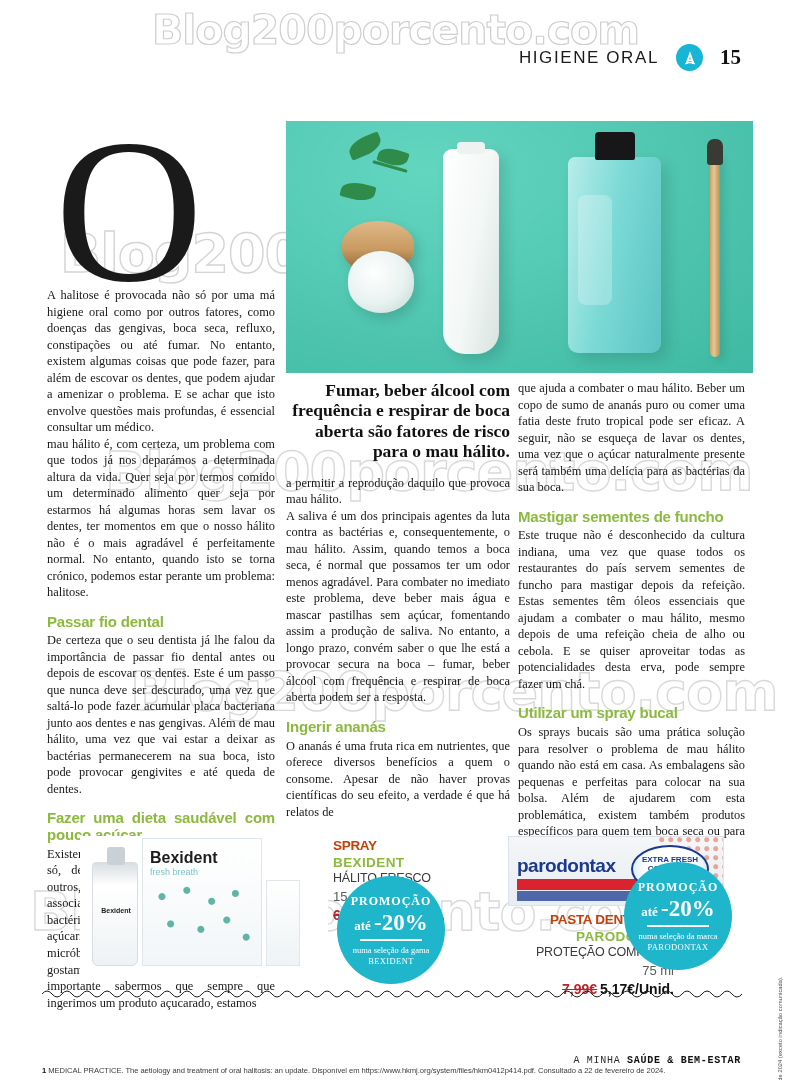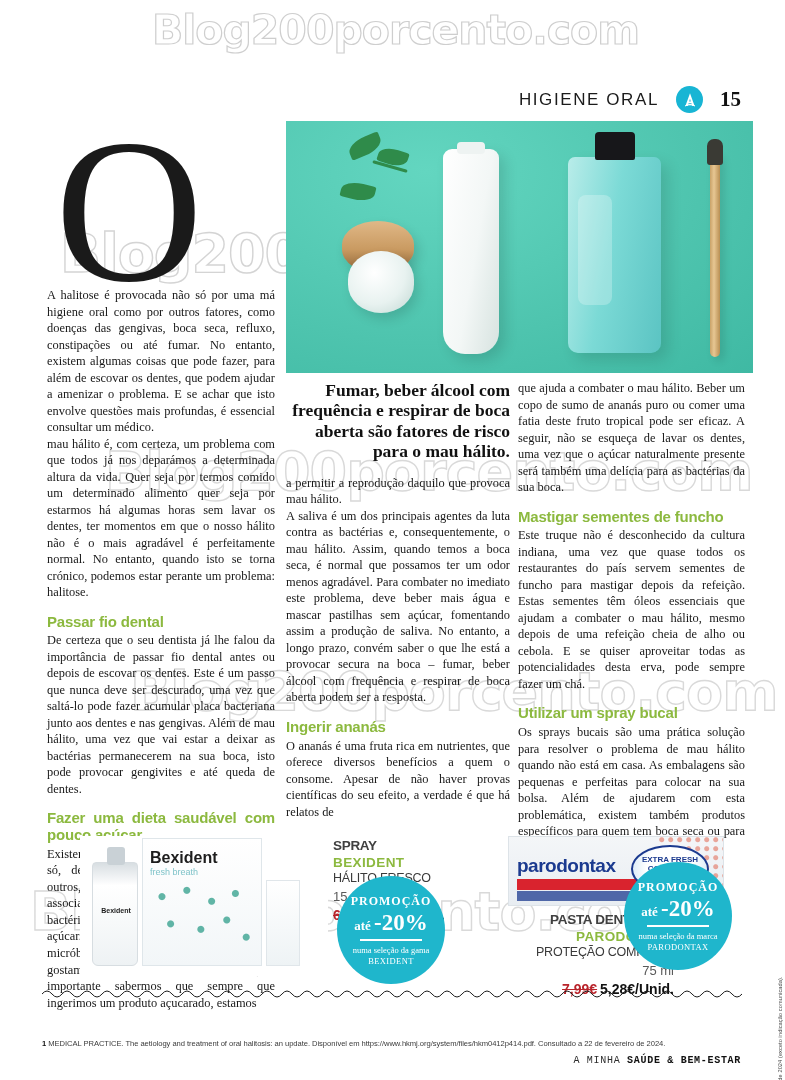--- a/index.html
+++ b/index.html
@@ -25,21 +25,21 @@
   }
   .wm1 { top: 6px; left: 152px; font-size: 41px; color: rgba(255,255,255,0); -webkit-text-stroke: 1.2px rgba(165,165,165,0.55); }
   .wm2 { top: 222px; left: 60px; font-size: 54px; color: rgba(255,255,255,0); -webkit-text-stroke: 1.4px rgba(170,170,170,0.50); }
   .wm3 { top: 440px; left: 105px; font-size: 54px; color: rgba(255,255,255,0); -webkit-text-stroke: 1.4px rgba(170,170,170,0.45); }
   .wm4 { top: 660px; left: 130px; font-size: 54px; color: rgba(255,255,255,0); -webkit-text-stroke: 1.4px rgba(170,170,170,0.45); }
   .wm5 { top: 880px; left: 30px; font-size: 54px; color: rgba(255,255,255,0); -webkit-text-stroke: 1.4px rgba(170,170,170,0.45); }
 
   
   .header {
     position: absolute; top: 44px; right: 44px;
-    display: flex; align-items: center; gap: 17px; margin-top: 42px;
+    display: flex; align-items: center; gap: 17px;
   }
   .header-title {
     font-family: "Liberation Sans", sans-serif;
     font-size: 17px; letter-spacing: 1.6px; color: #1b1b1b; font-weight: 400;
   }
   .brand-badge {
     width: 27px; height: 27px; border-radius: 50%;
     background: #18b5d4; position: relative; overflow: hidden;
     display: flex; align-items: center; justify-content: center;
   }
@@ -207,21 +207,21 @@
     font-family:"Liberation Sans",sans-serif; font-size:8px; font-weight:700; color:#1b3a8f; line-height:1.15;
   }
   .par-photo .pdx-dots{
     position:absolute; right:0; top:0; width:64px; height:70px;
     background: radial-gradient(circle at 30% 30%, #e0654e 2px, transparent 3px) 0 0/9px 9px;
     opacity:.55;
   }
 
   .p-label {
     font-family: "Liberation Sans", sans-serif;
-    font-weight: 700; font-size: 13.5px; color: #404040; letter-spacing: -0.3px; line-height: 1.16;
+    font-weight: 700; font-size: 13.5px; color: #c2410c; letter-spacing: -0.3px; line-height: 1.16;
   }
   .p-brand {
     font-family: "Liberation Sans", sans-serif;
     font-weight: 700; font-size: 13.5px; color: #8cb93f; letter-spacing: 0.4px; line-height: 1.3;
   }
   .p-desc {
     font-family: "Liberation Sans", sans-serif;
     font-size: 12.5px; color: #3a3a3a; letter-spacing: -0.2px; line-height: 1.25;
   }
   .p-size {
@@ -247,21 +247,21 @@
   .promo-circle .pc-3 { font-size: 8.5px; line-height: 1.25; }
   .promo-circle .pc-4 { font-size: 8.5px; letter-spacing: .4px; }
   .pc-bex { left: 52px; top: 40px; }
   .pc-par { left: 116px; top: 26px; }
 
   
   .wave { position: absolute; left: 42px; top: 988px; width: 700px; height: 12px; }
 
   
   .footnote {
-    position: absolute; left: 42px; top: 1039px; width: 690px;
+    position: absolute; left: 42px; top: 1066px; width: 690px;
     font-family: "Liberation Sans", sans-serif;
     font-size: 7.6px; color: #3b3b3b; letter-spacing: -0.05px;
   }
   .footnote b { font-weight: 700; color: #111; }
 
   .footer-brand {
     position: absolute; right: 44px; top: 1055px;
     font-family: Liberation Mono, monospace;
     font-size: 10px; color: #2b2b2b; letter-spacing: .7px;
   }
@@ -394,21 +394,21 @@
           <span>PROTECTION</span>
         </div>
       </div>
 
       <div class="par-text">
         <div class="p-label">PASTA DENTÍFRICA</div>
         <div class="p-brand">PARODONTAX</div>
         <div class="p-desc">PROTEÇÃO COMPLETA</div>
         <div class="p-size">75 ml</div>
         <div class="p-price">
-          <span class="p-old">7,99€</span><span>5,28€/Unid.</span>
+          <span class="p-old">7,99€</span><span>5,17€/Unid.</span>
         </div>
       </div>
 
       <div class="promo-circle pc-par">
         <div class="pc-1">PROMOÇÃO</div>
         <div class="pc-2"><span>até </span><b>-20%</b></div>
         <div class="pc-rule"></div>
         <div class="pc-3">numa seleção da marca</div>
         <div class="pc-4">PARODONTAX</div>
       </div>

